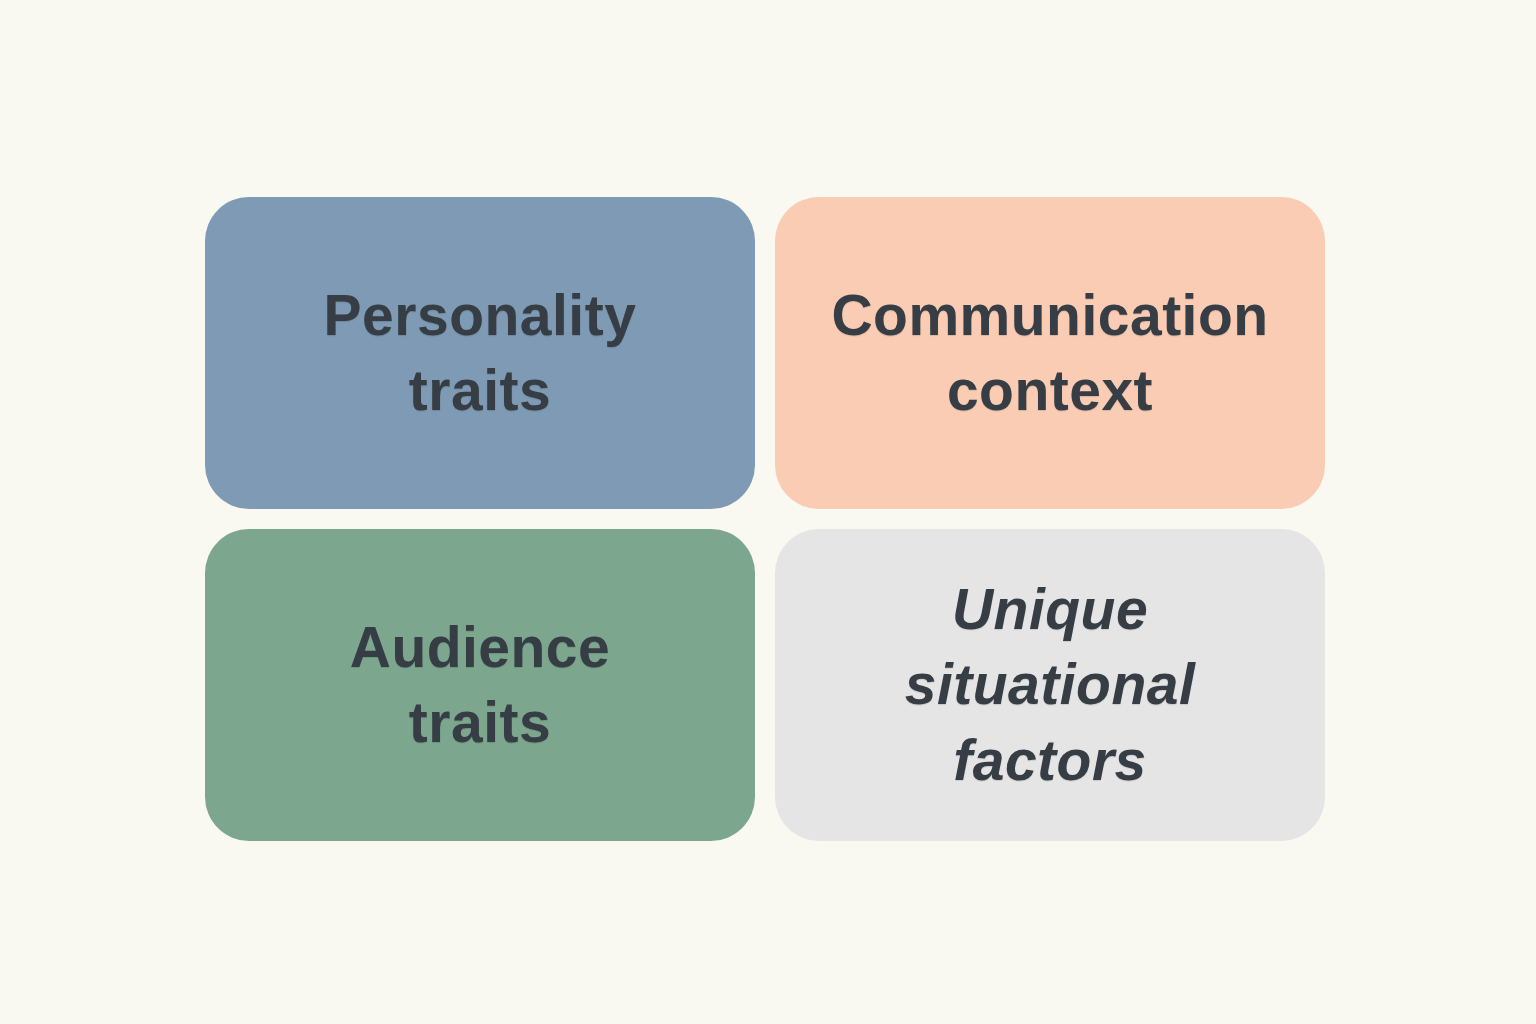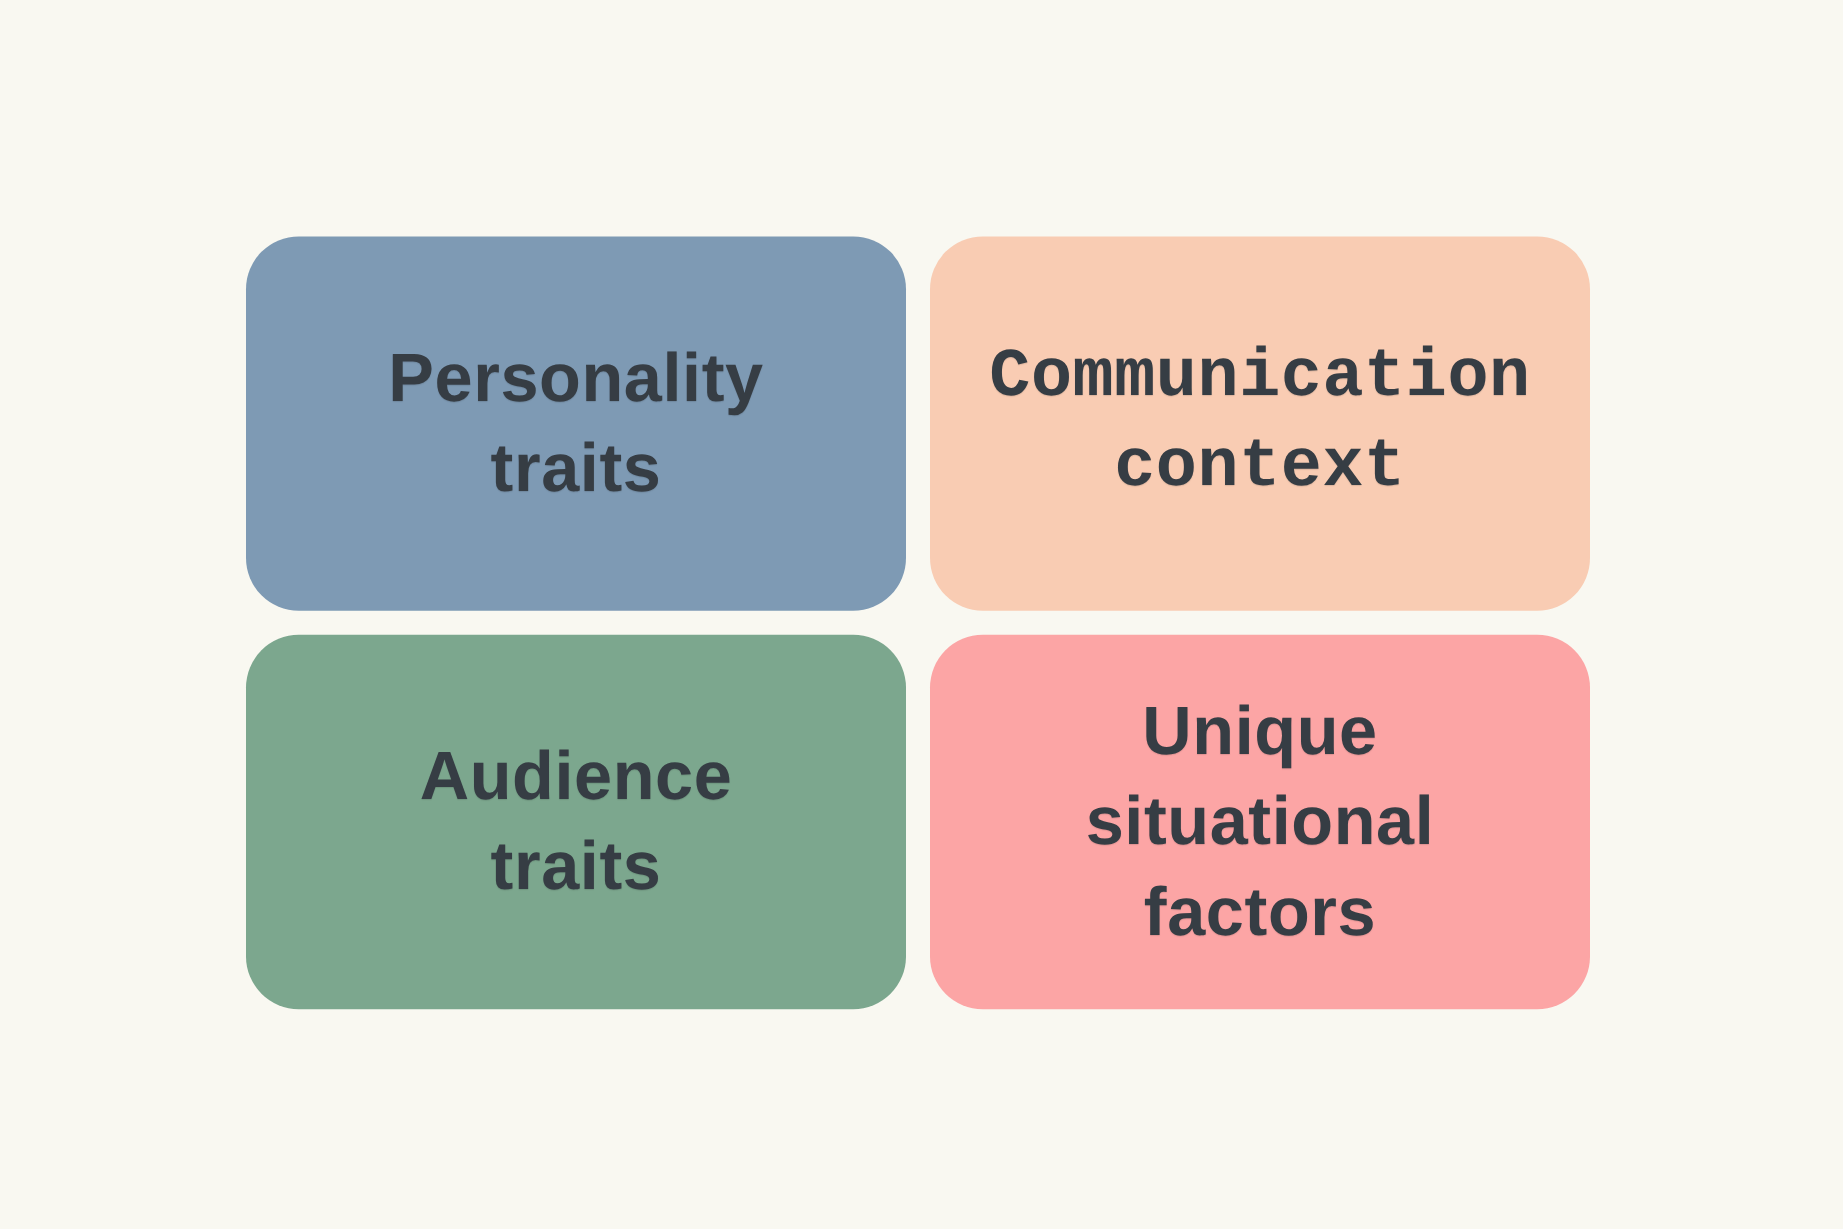--- a/index.html
+++ b/index.html
@@ -45,29 +45,29 @@
 </head>
 <body style="background: rgb(249, 248, 241);">
 
 <div class="diagram-grid">
 
   <div class="factor-box" style="background: rgb(126, 154, 180);">
     <span class="factor-label">Personality
 traits</span>
   </div>
 
-  <div class="factor-box" style="background: rgb(249, 204, 179); font-family: Liberation Mono, monospace;">
+  <div class="factor-box" style="background: rgb(249, 204, 179);">
     <span class="factor-label">Communication
 context</span>
   </div>
 
   <div class="factor-box" style="background: rgb(124, 167, 142);">
     <span class="factor-label">Audience
 traits</span>
   </div>
 
-  <div class="factor-box" style="background: #fca5a5;">
+  <div class="factor-box" style="background: #e5e5e5; font-style: italic;">
     <span class="factor-label">Unique
 situational
 factors</span>
   </div>
 
 </div>
 
 </body></html>

